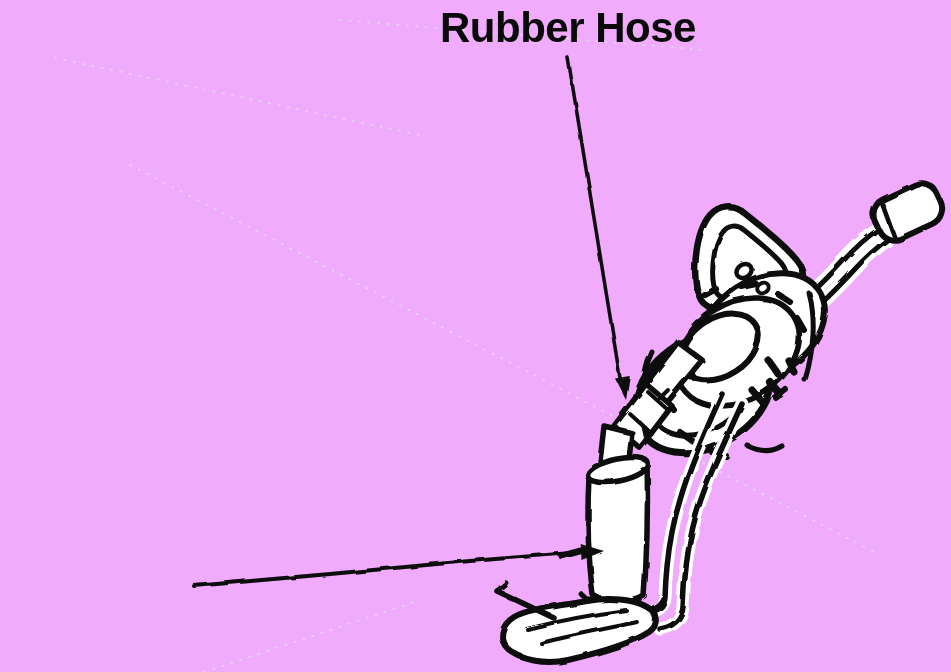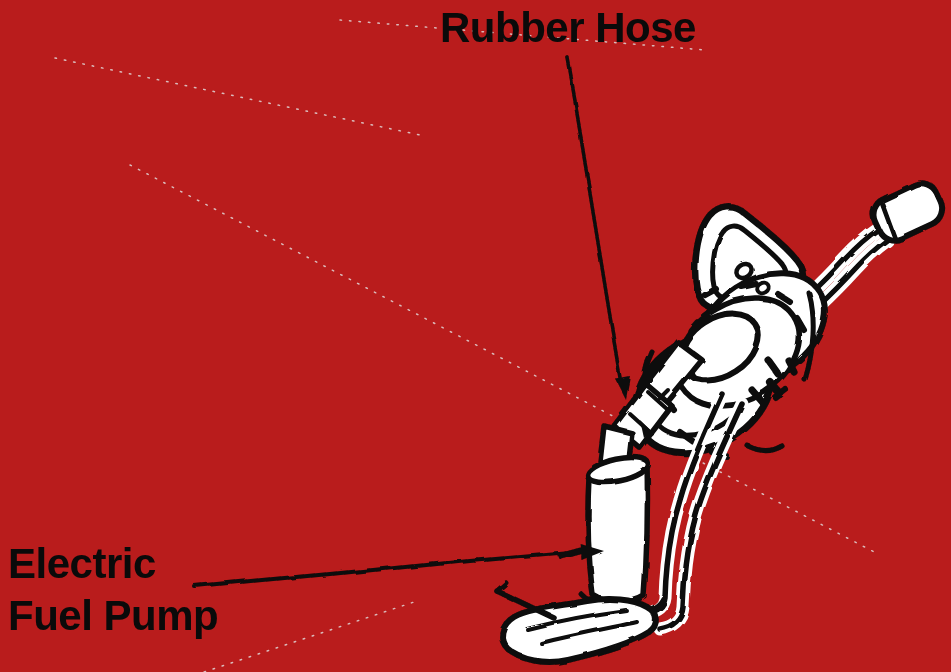--- a/index.html
+++ b/index.html
@@ -1,20 +1,20 @@
 <!DOCTYPE html>
 <html><head>
 <meta charset="utf-8">
 <style>
   html, body { margin: 0; padding: 0; background: #888; }
   .stage {
     position: relative;
     width: 951px;
     height: 672px;
-    background: #b91c1c;
+    background: #f0abfc;
     overflow: hidden;
     font-family: "Liberation Sans", sans-serif;
   }
   .stage svg { position: absolute; left: 0; top: 0; }
   .label {
     position: absolute;
     font-weight: 700;
     font-size: 42px;
     line-height: 52px;
     letter-spacing: -0.5px;
@@ -150,18 +150,14 @@
         <path d="M 194 586 L 330 574 L 470 561 L 572 553" stroke-width="4"></path>
         <path d="M 562 556 L 580 551" stroke-width="7"></path>
         <polygon points="604,551 581.5,560 580.7,544" fill="#0a0a0a" stroke="none"></polygon>
       </g>
 
     </g>
   </svg>
 
   <div class="label label-rubber-hose">Rubber Hose</div>
 
-  <div class="label label-fuel-pump">
-    <div>Electric</div>
-    <div>Fuel Pump</div>
-  </div>
 
 </div>
 
 </body></html>

